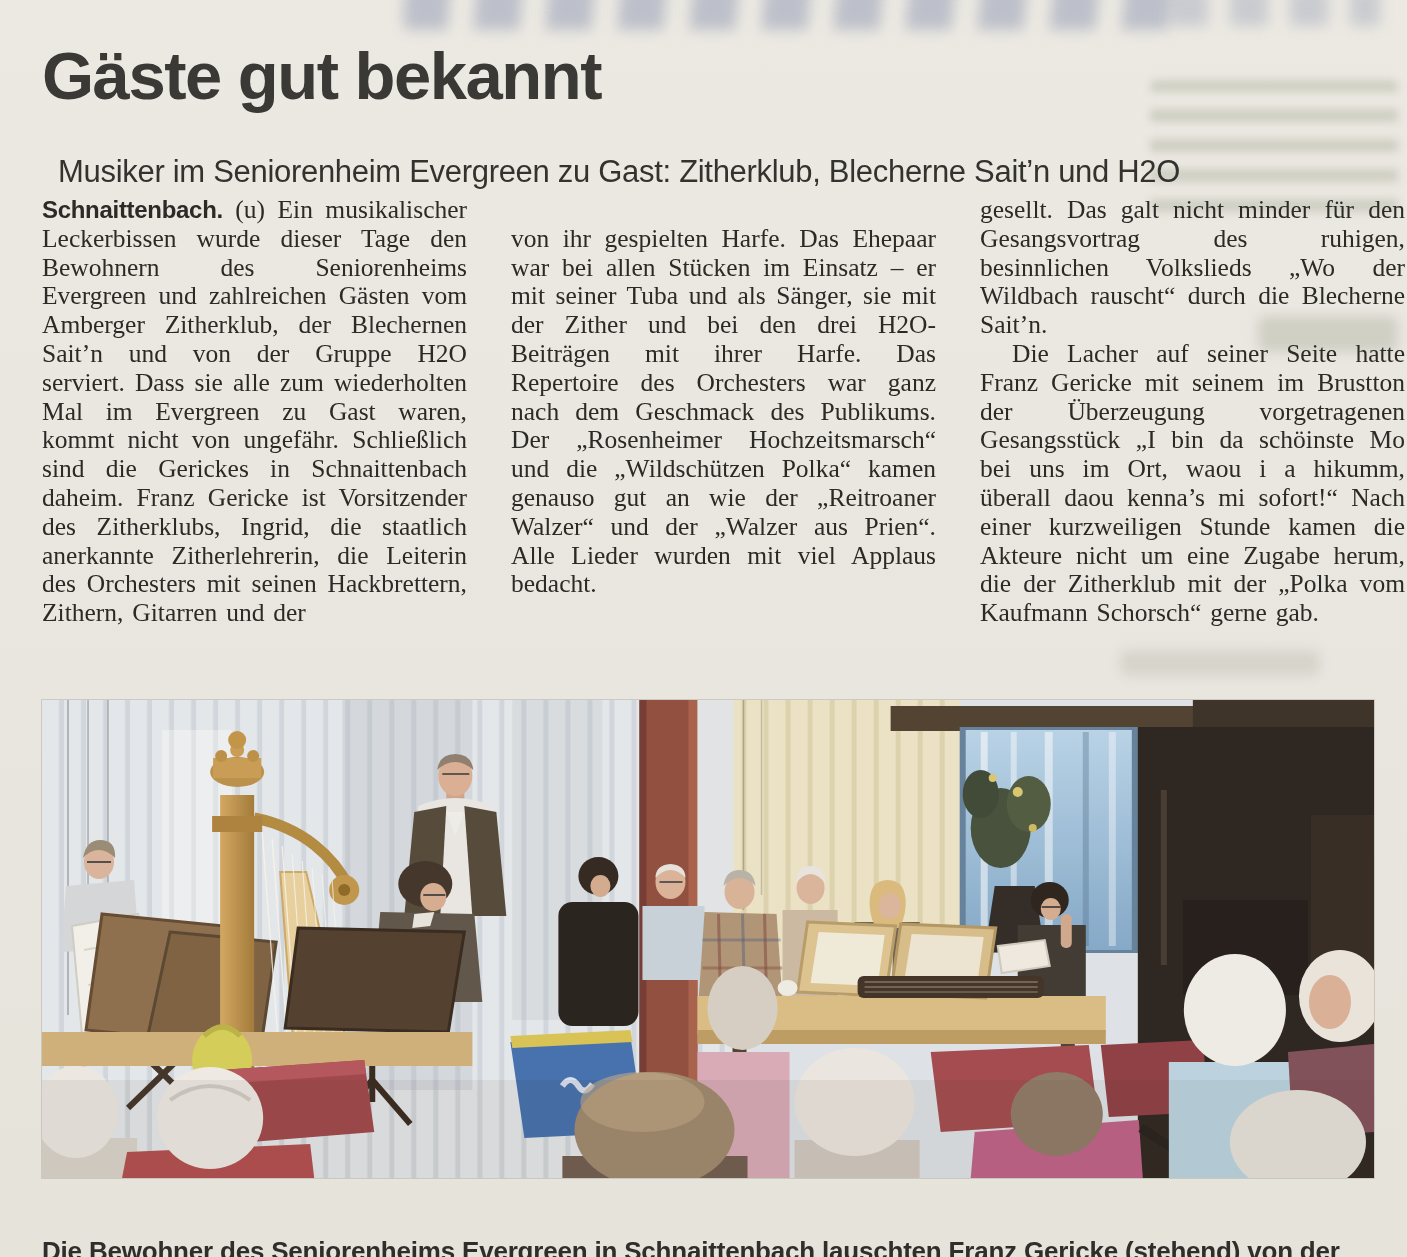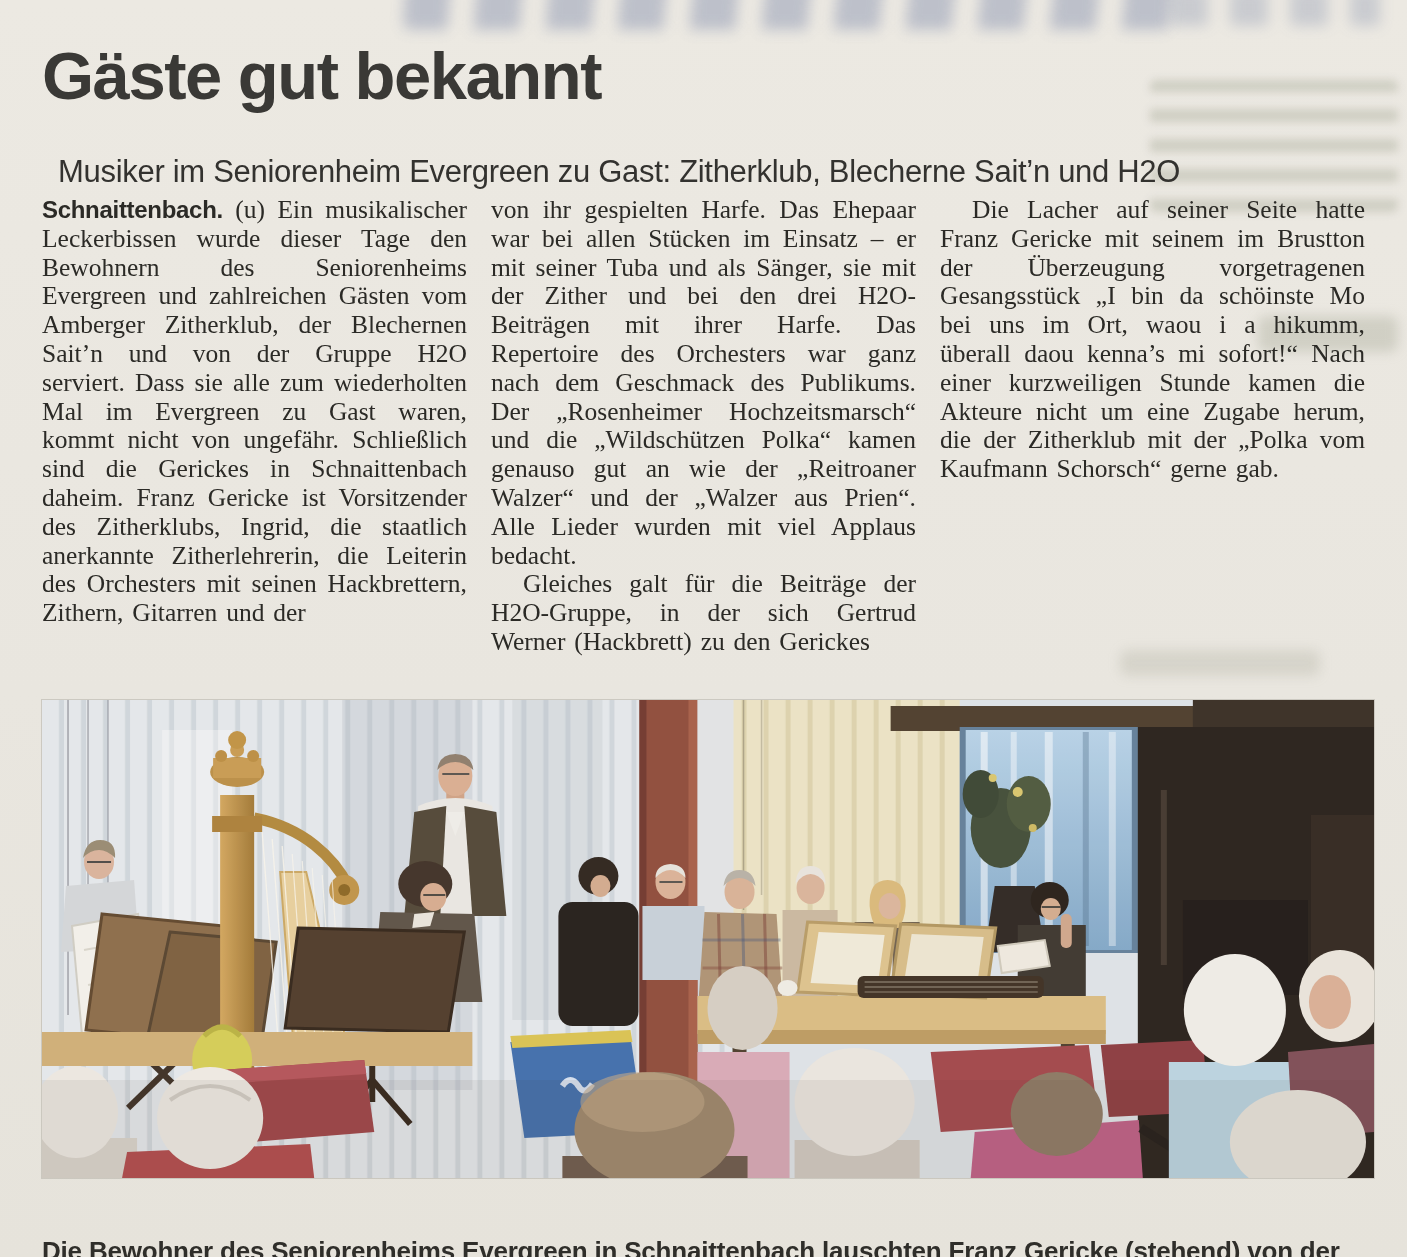--- a/index.html
+++ b/index.html
@@ -34,21 +34,21 @@
   }
   .headline {
     position:absolute; left:42px; top:42px; margin:0;
     font:700 67px/1 "Liberation Sans",sans-serif; letter-spacing:-1.5px; color:#3a3936;
   }
   .subheadline {
     position:absolute; left:42px; top:138px; margin:16px;
     font:400 31px/1.15 "Liberation Sans",sans-serif; color:#33322f; letter-spacing:-0.3px;
   }
   .columns {
-    position:absolute; left:42px; top:196px; width:1332px; display:flex; gap:24px;
+    position:absolute; left:42px; top:196px; width:1332px; display:flex; gap:44px;align-items:center;
   }
   .col {
     width:425px; flex:0 0 425px;
     font:400 25.5px/28.8px "Liberation Serif",serif; color:#2b2a26;
     text-align:justify; word-spacing:2.5px;
   }
   .col p { margin:0; }
   .col p.indent { text-indent:32px; }
   .dateline { font-family:"Liberation Sans",sans-serif; font-weight:700; font-size:24px; letter-spacing:-0.3px; }
   .photo {
@@ -78,23 +78,23 @@
 
   <h1 class="headline">Gäste gut bekannt</h1>
   <h2 class="subheadline">Musiker im Seniorenheim Evergreen zu Gast: Zitherklub, Blecherne Sait’n und H2O</h2>
 
   <div class="columns">
     <div class="col">
       <p><strong class="dateline">Schnaittenbach.</strong> <span>(u)</span> <span>Ein musikalischer Leckerbissen wurde dieser Tage den Bewohnern des Seniorenheims Evergreen und zahlreichen Gästen vom Amberger Zitherklub, der Blechernen Sait’n und von der Gruppe H2O serviert. Dass sie alle zum wiederholten Mal im Evergreen zu Gast waren, kommt nicht von ungefähr. Schließlich sind die Gerickes in Schnaittenbach daheim. Franz Gericke ist Vorsitzender des Zitherklubs, Ingrid, die staatlich anerkannte Zitherlehrerin, die Leiterin des Orchesters mit seinen Hackbrettern, Zithern, Gitarren und der</span></p>
     </div>
     <div class="col">
       <p><span>von ihr gespielten Harfe. Das Ehepaar war bei allen Stücken im Einsatz – er mit seiner Tuba und als Sänger, sie mit der Zither und bei den drei H2O-Beiträgen mit ihrer Harfe. Das Repertoire des Orchesters war ganz nach dem Geschmack des Publikums. Der „Rosenheimer Hochzeitsmarsch“ und die „Wildschützen Polka“ kamen genauso gut an wie der „Reitroaner Walzer“ und der „Walzer aus Prien“. Alle Lieder wurden mit viel Applaus bedacht.</span></p>
-      <p class="indent"><span>Gleiches galt für die Beiträge der H2O-Gruppe, in der sich Gertrud Werner (Hackbrett) zu den Gerickes</span></p>
     </div>
     <div class="col">
+      <p><span>gesellt. Das galt nicht minder für den Gesangsvortrag des ruhigen, besinnlichen Volkslieds „Wo der Wildbach rauscht“ durch die Blecherne Sait’n.</span></p>
       <p class="indent"><span>Die Lacher auf seiner Seite hatte Franz Gericke mit seinem im Brustton der Überzeugung vorgetragenen Gesangsstück „I bin da schöinste Mo bei uns im Ort, waou i a hikumm, überall daou kenna’s mi sofort!“ Nach einer kurzweiligen Stunde kamen die Akteure nicht um eine Zugabe herum, die der Zitherklub mit der „Polka vom Kaufmann Schorsch“ gerne gab.</span></p>
     </div>
   </div>
 
   <figure class="photo">
     <svg viewBox="0 0 1331 478" preserveAspectRatio="none">
       <defs>
         <pattern id="blinds" width="22" height="20" patternUnits="userSpaceOnUse">
           <rect width="22" height="20" fill="#e4e8eb"></rect>
           <rect x="17" width="5" height="20" fill="#cfd6db"></rect>

